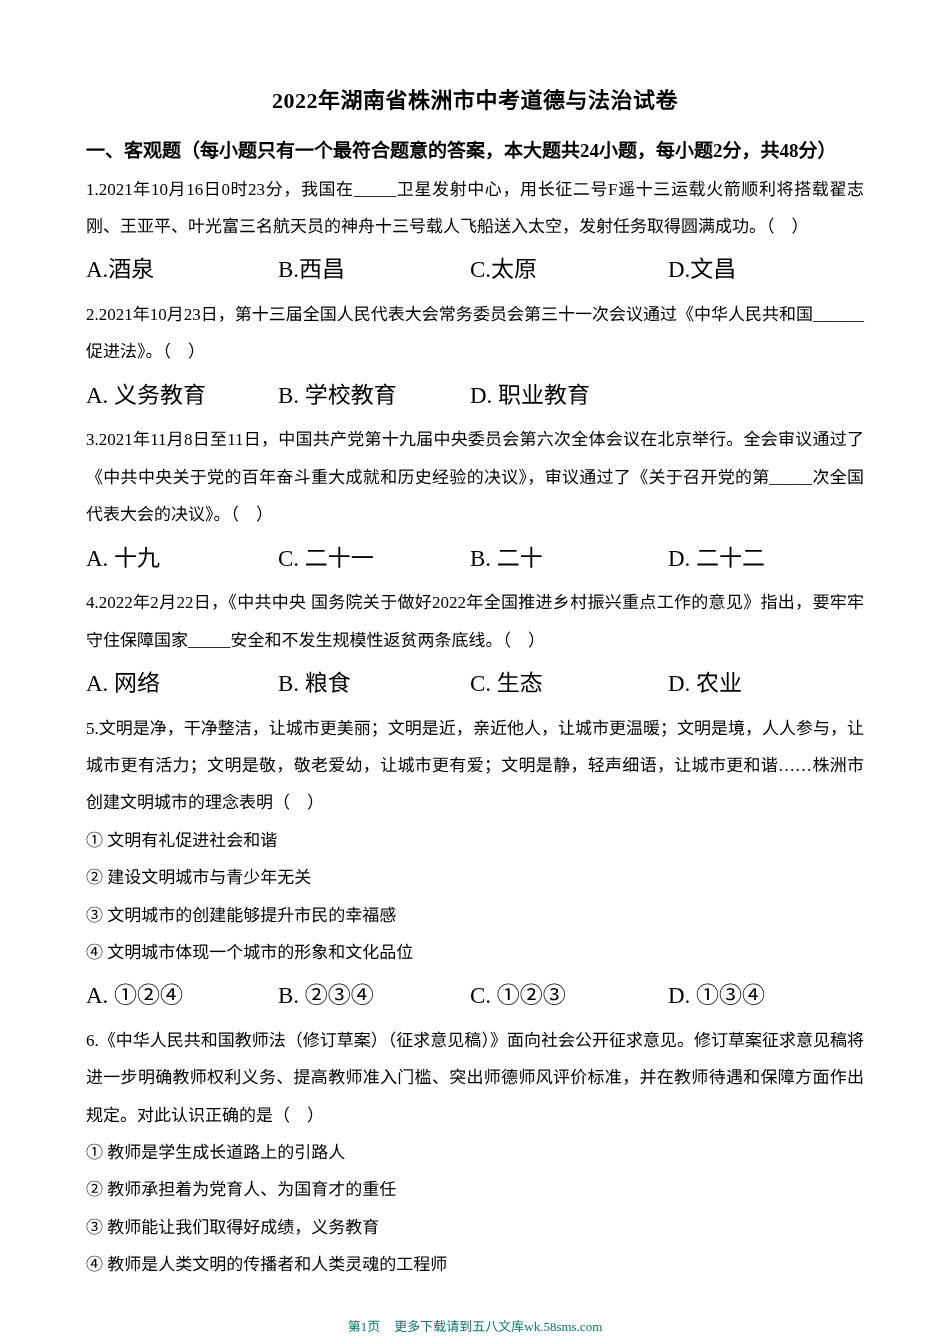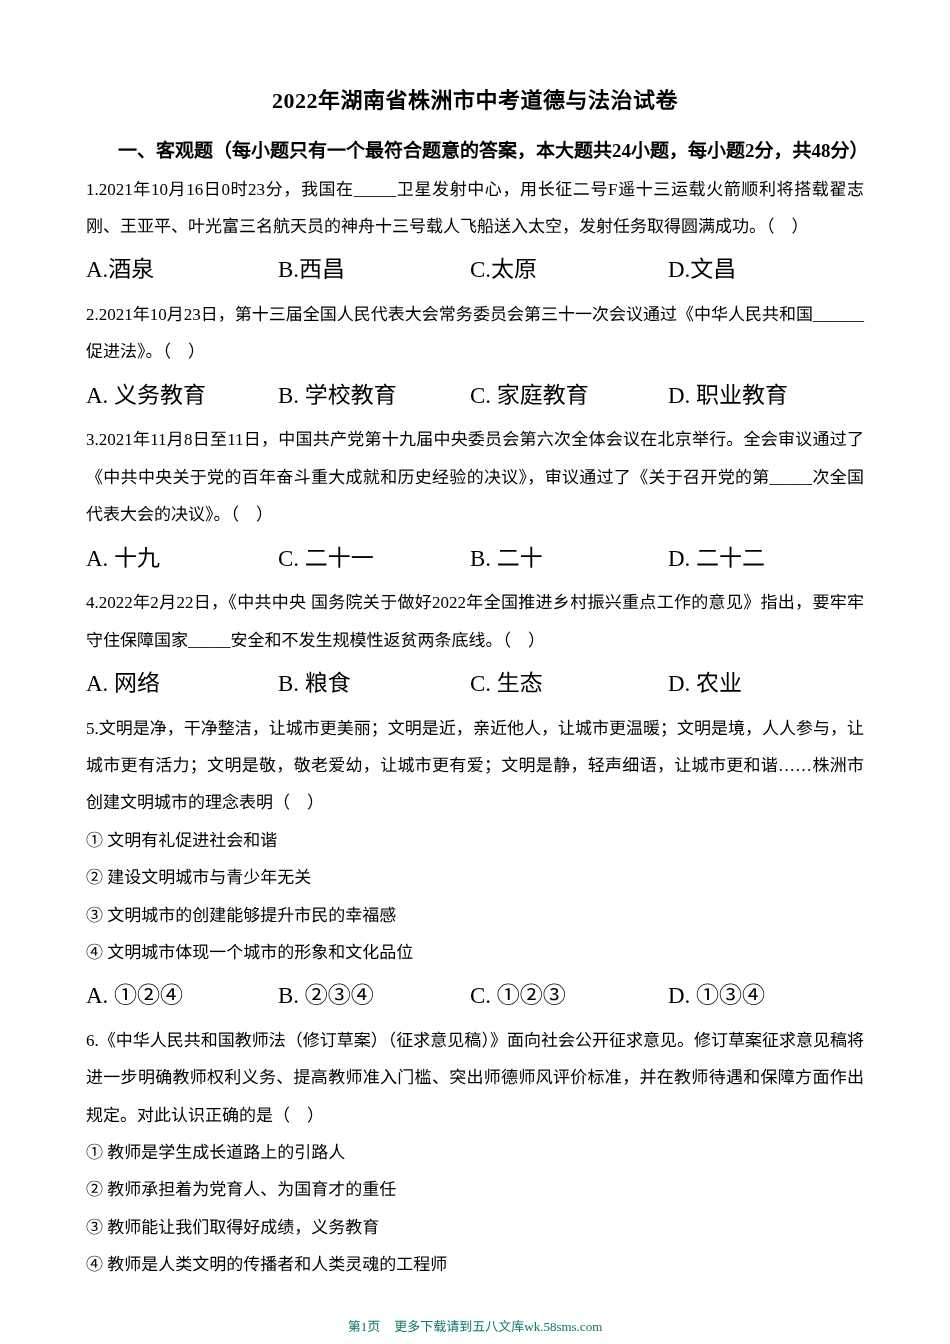--- a/index.html
+++ b/index.html
@@ -24,21 +24,20 @@
     font-weight: bold;
     line-height: 1.4;
     margin-bottom: 14px;
     letter-spacing: 0.5px;
   }
   .section-heading {
     font-size: 19px;
     font-weight: bold;
     line-height: 2.1;
     text-align: justify;
-    margin-left: 32px;
   }
   .stem, .item-line {
     font-size: 17px;
     line-height: 2.2;
     text-align: justify;
   }
   .options-row {
     display: grid;
     grid-template-columns: 192px 192px 198px auto;
     font-size: 23px;
@@ -74,21 +73,20 @@
       <span class="opt">C.太原</span>
       <span class="opt">D.文昌</span>
     </div>
   </div>
 
   <div>
     <p class="stem">2.2021年10月23日，第十三届全国人民代表大会常务委员会第三十一次会议通过《中华人民共和国______促进法》。（　）</p>
     <div class="options-row">
       <span class="opt">A. 义务教育</span>
       <span class="opt">B. 学校教育</span>
-      <span class="opt">C. 家庭教育</span>
       <span class="opt">D. 职业教育</span>
     </div>
   </div>
 
   <div>
     <p class="stem">3.2021年11月8日至11日，中国共产党第十九届中央委员会第六次全体会议在北京举行。全会审议通过了《中共中央关于党的百年奋斗重大成就和历史经验的决议》，审议通过了《关于召开党的第_____次全国代表大会的决议》。（　）</p>
     <div class="options-row">
       <span class="opt">A. 十九</span>
       <span class="opt">C. 二十一</span>
       <span class="opt">B. 二十</span>

